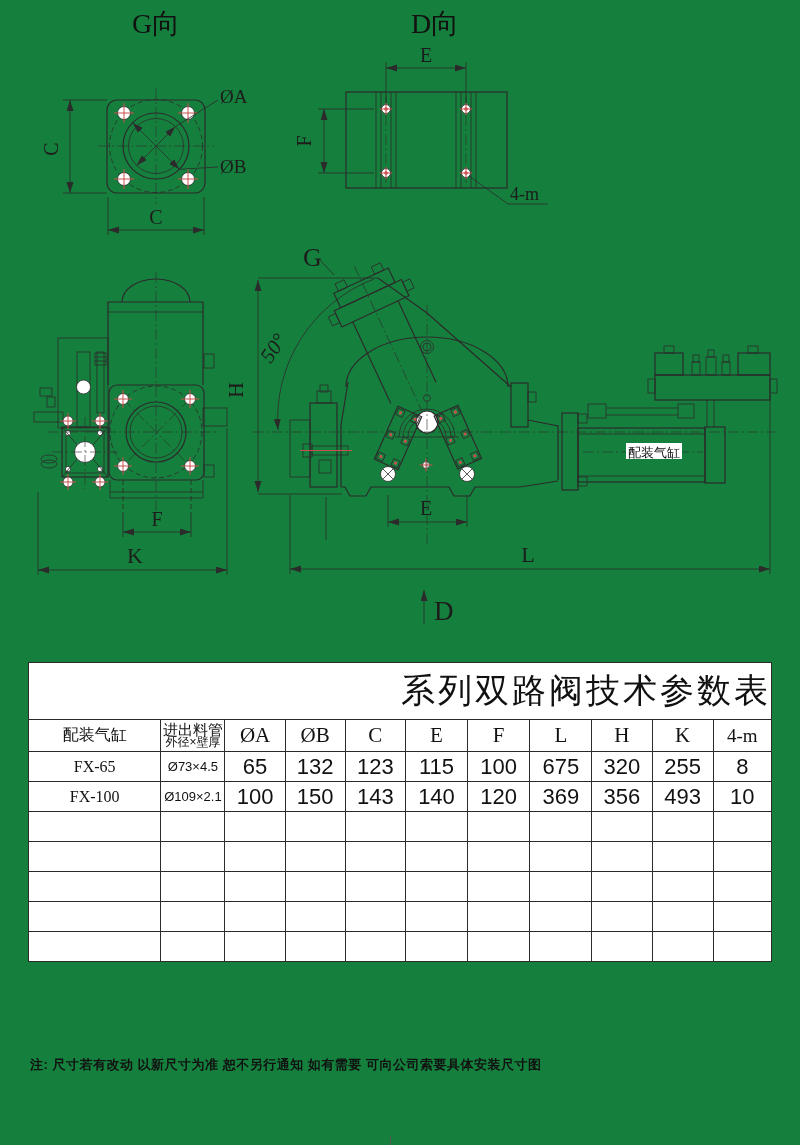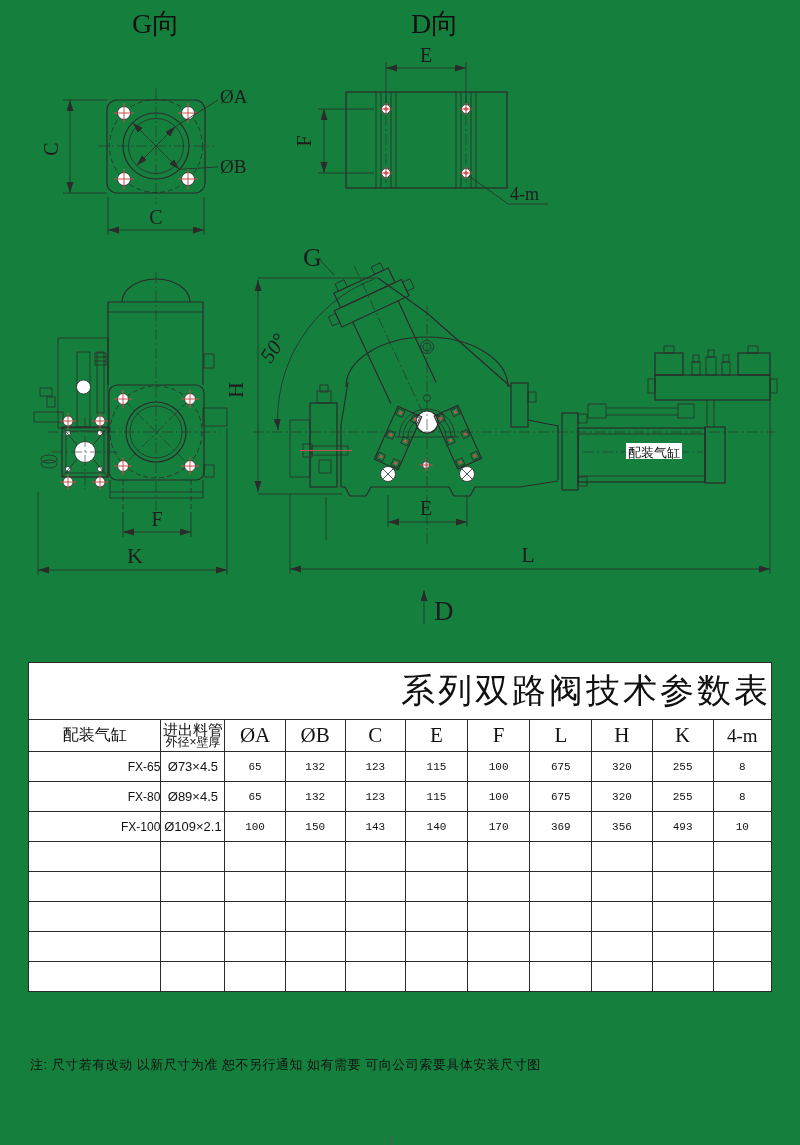--- a/index.html
+++ b/index.html
@@ -20,24 +20,24 @@
   table{border-collapse:collapse;table-layout:fixed;width:744px;background:#fff;}
   td{border:1px solid #2b2b2b;text-align:center;padding:0;overflow:hidden;white-space:nowrap;color:#111;}
   .t-title{height:56px;font-family:"Liberation Serif",serif;font-size:34px;letter-spacing:3px;text-align:right;}
   .hdr{height:32px;}
   .h-model{font-size:16px;}
   .h-pipe .l1{font-size:15px;line-height:14px;}
   .h-pipe .l2{font-size:12px;line-height:11px;}
   .h-dim{font-family:"Liberation Serif",serif;font-size:21px;font-weight:normal;}
   .drow{height:30px;}
   .erow{height:30px;}
-  .c-model{font-family:Liberation Sans, sans-serif;font-size:12px;text-align:right;}
+  .c-model{font-family:Liberation Serif, serif;font-size:16px;}
   .c-pipe{font-size:13px;}
-  .c-num{font-family:Liberation Mono, monospace;font-size:11px;}
-  .note{position:absolute;left:30px;top:1056px;font-size:13px;font-weight:normal;color:#111;letter-spacing:0.5px;}
+  .c-num{font-family:Liberation Sans, sans-serif;font-size:22px;}
+  .note{position:absolute;left:30px;top:1056px;font-size:13px;font-weight:bold;color:#111;letter-spacing:0.5px;}
   .page-tick{position:absolute;left:390px;top:1136px;width:1px;height:9px;background:#555;}
 </style>
 </head>
 <body>
 
 <div class="sheet">
 
 <svg width="800" height="660" viewBox="0 0 800 660">
   <defs>
     <marker id="arw" markerWidth="12" markerHeight="8" refX="11" refY="3.5" orient="auto-start-reverse" markerUnits="userSpaceOnUse">
@@ -398,40 +398,27 @@
     <td class="c-num">132</td>
     <td class="c-num">123</td>
     <td class="c-num">115</td>
     <td class="c-num">100</td>
     <td class="c-num">675</td>
     <td class="c-num">320</td>
     <td class="c-num">255</td>
     <td class="c-num">8</td>
   </tr>
   <tr class="drow">
-    <td class="c-model">FX-80</td>
-    <td class="c-pipe">Ø89×4.5</td>
-    <td class="c-num">65</td>
-    <td class="c-num">132</td>
-    <td class="c-num">123</td>
-    <td class="c-num">115</td>
-    <td class="c-num">100</td>
-    <td class="c-num">675</td>
-    <td class="c-num">320</td>
-    <td class="c-num">255</td>
-    <td class="c-num">8</td>
-  </tr>
-  <tr class="drow">
     <td class="c-model">FX-100</td>
     <td class="c-pipe">Ø109×2.1</td>
     <td class="c-num">100</td>
     <td class="c-num">150</td>
     <td class="c-num">143</td>
     <td class="c-num">140</td>
-    <td class="c-num">170</td>
+    <td class="c-num">120</td>
     <td class="c-num">369</td>
     <td class="c-num">356</td>
     <td class="c-num">493</td>
     <td class="c-num">10</td>
   </tr>
   <tr class="erow">
             <td></td>
             <td></td>
             <td></td>
             <td></td>

